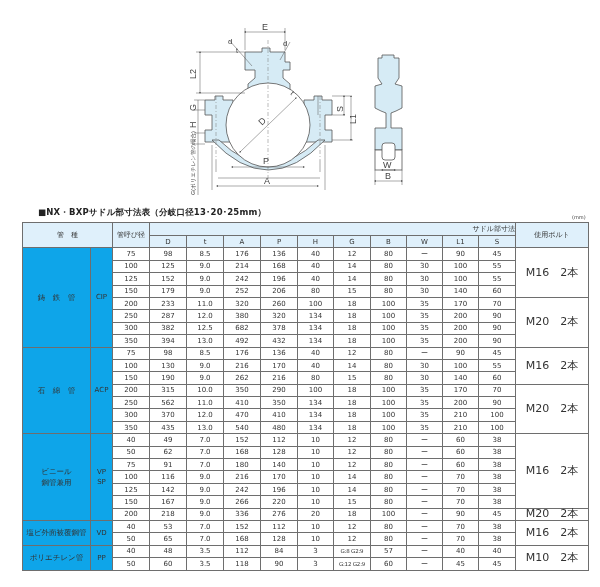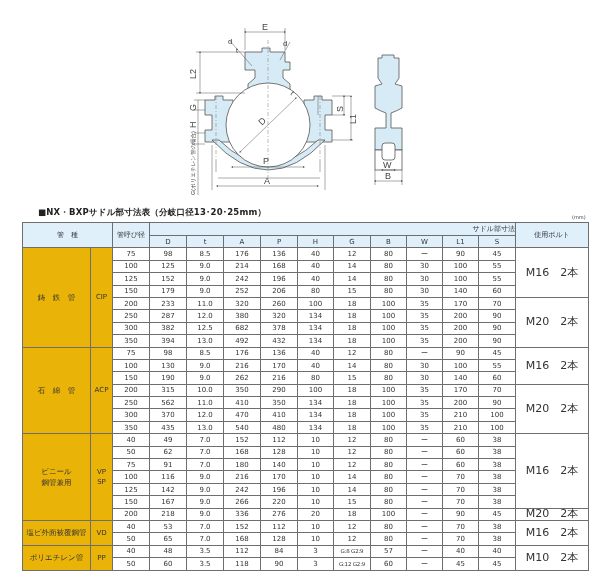--- a/index.html
+++ b/index.html
@@ -20,21 +20,21 @@
   table.dims {
     position: absolute; left: 22px; top: 222px;
     border-collapse: collapse; table-layout: fixed;
     font-size: 7px; color: #333;
   }
   table.dims td, table.dims th {
     border: 1px solid #6e6e6e; text-align: center; vertical-align: middle;
     height: 12.4px; padding: 0; font-weight: normal; line-height: 10px; white-space: nowrap;
   }
   table.dims th { background: #dff0fb; }
-  table.dims td.cat, table.dims td.code { background: #eab308; }
+  table.dims td.cat, table.dims td.code { background: #0ea5e9; }
   table.dims .hdr-main { height: 13px; }
   table.dims .hdr-sub  { height: 11px; }
   table.dims td.cat { font-size: 7.5px; letter-spacing: 0px; line-height: 11px; }
   table.dims td.bolt { font-size: 11px; }
   .g-small { font-size: 5.5px; letter-spacing: -0.2px; }
 </style>
 </head>
 <body>
 
 <div class="figure">

